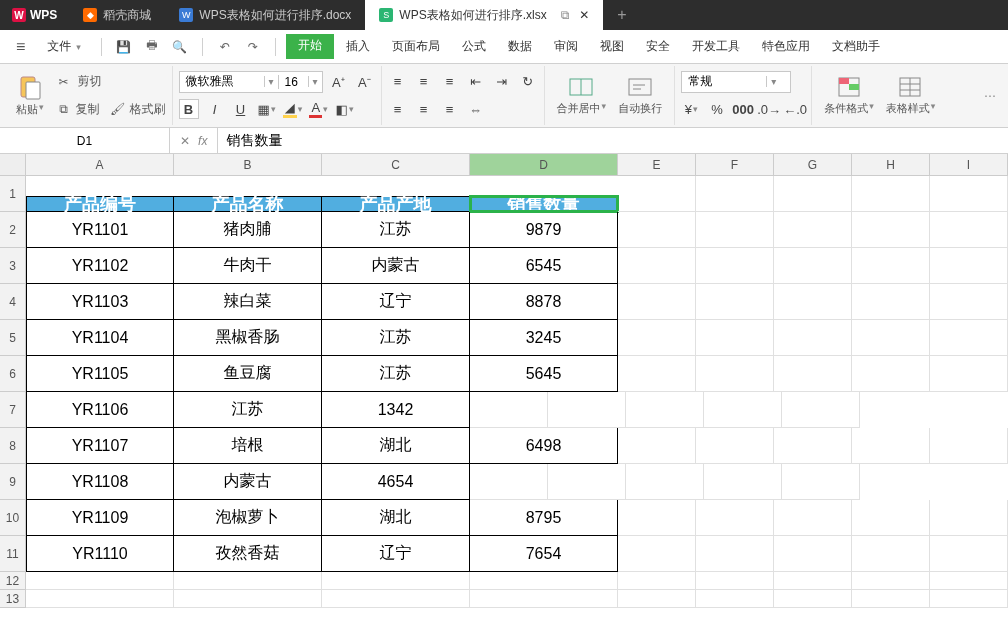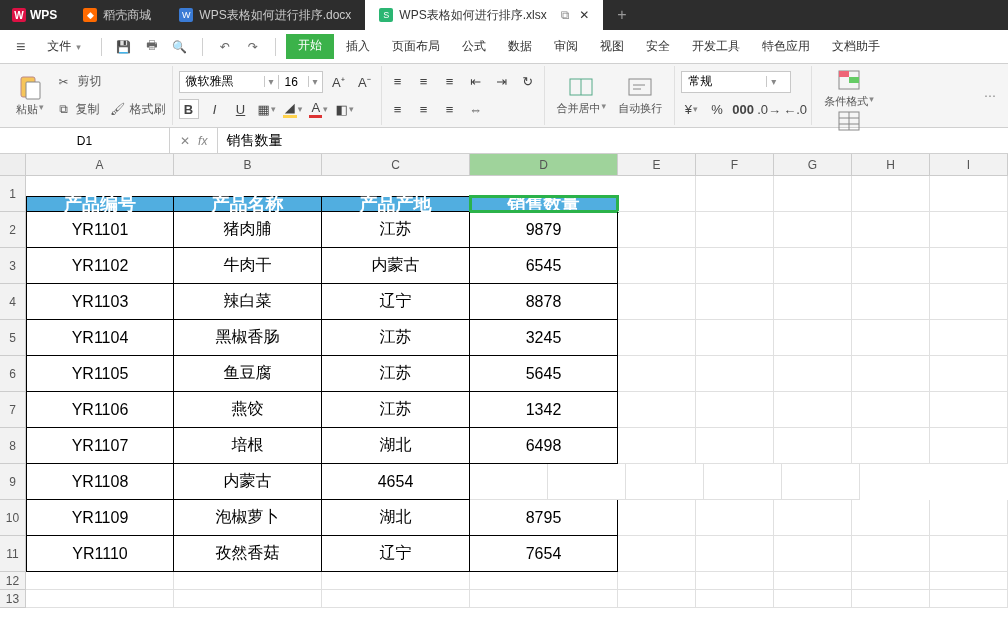--- a/index.html
+++ b/index.html
@@ -245,21 +245,21 @@
       <span class="sqbtn">¥<span class="dd">▾</span></span>
       <span class="sqbtn">%</span>
       <span class="sqbtn">
           <b>000</b>
         </span>
       <span class="sqbtn">.0→</span>
       <span class="sqbtn">←.0</span>
     </div>
   </div>
 
-  <div class="rgroup norule" style="display:flex;flex-direction:column;">
+  <div class="rgroup norule" style="display:flex;flex-direction:row;">
     <div class="rbig">
       <svg width="26" height="24">
           <rect x="3" y="3" width="20" height="18" fill="none" stroke="#888"></rect>
           <rect x="3" y="3" width="10" height="6" fill="#e67"></rect>
           <rect x="13" y="9" width="10" height="6" fill="#6c6"></rect>
         </svg>
       <span class="lbl">
           <span>条件格式</span>
           <span class="dd">▾</span>
         </span>
@@ -376,21 +376,20 @@
         <div class="cell wD tb">5645</div>
         <div class="cell wE"></div>
         <div class="cell wF"></div>
         <div class="cell wG"></div>
         <div class="cell wH"></div>
         <div class="cell wI"></div>
       </div>
       <div class="row">
         <div class="rh">7</div>
         <div class="cell wA tb first">YR1106</div>
-        <div class="cell wB tb">燕饺</div>
         <div class="cell wC tb">江苏</div>
         <div class="cell wD tb">1342</div>
         <div class="cell wE"></div>
         <div class="cell wF"></div>
         <div class="cell wG"></div>
         <div class="cell wH"></div>
         <div class="cell wI"></div>
       </div>
       <div class="row">
         <div class="rh">8</div>

